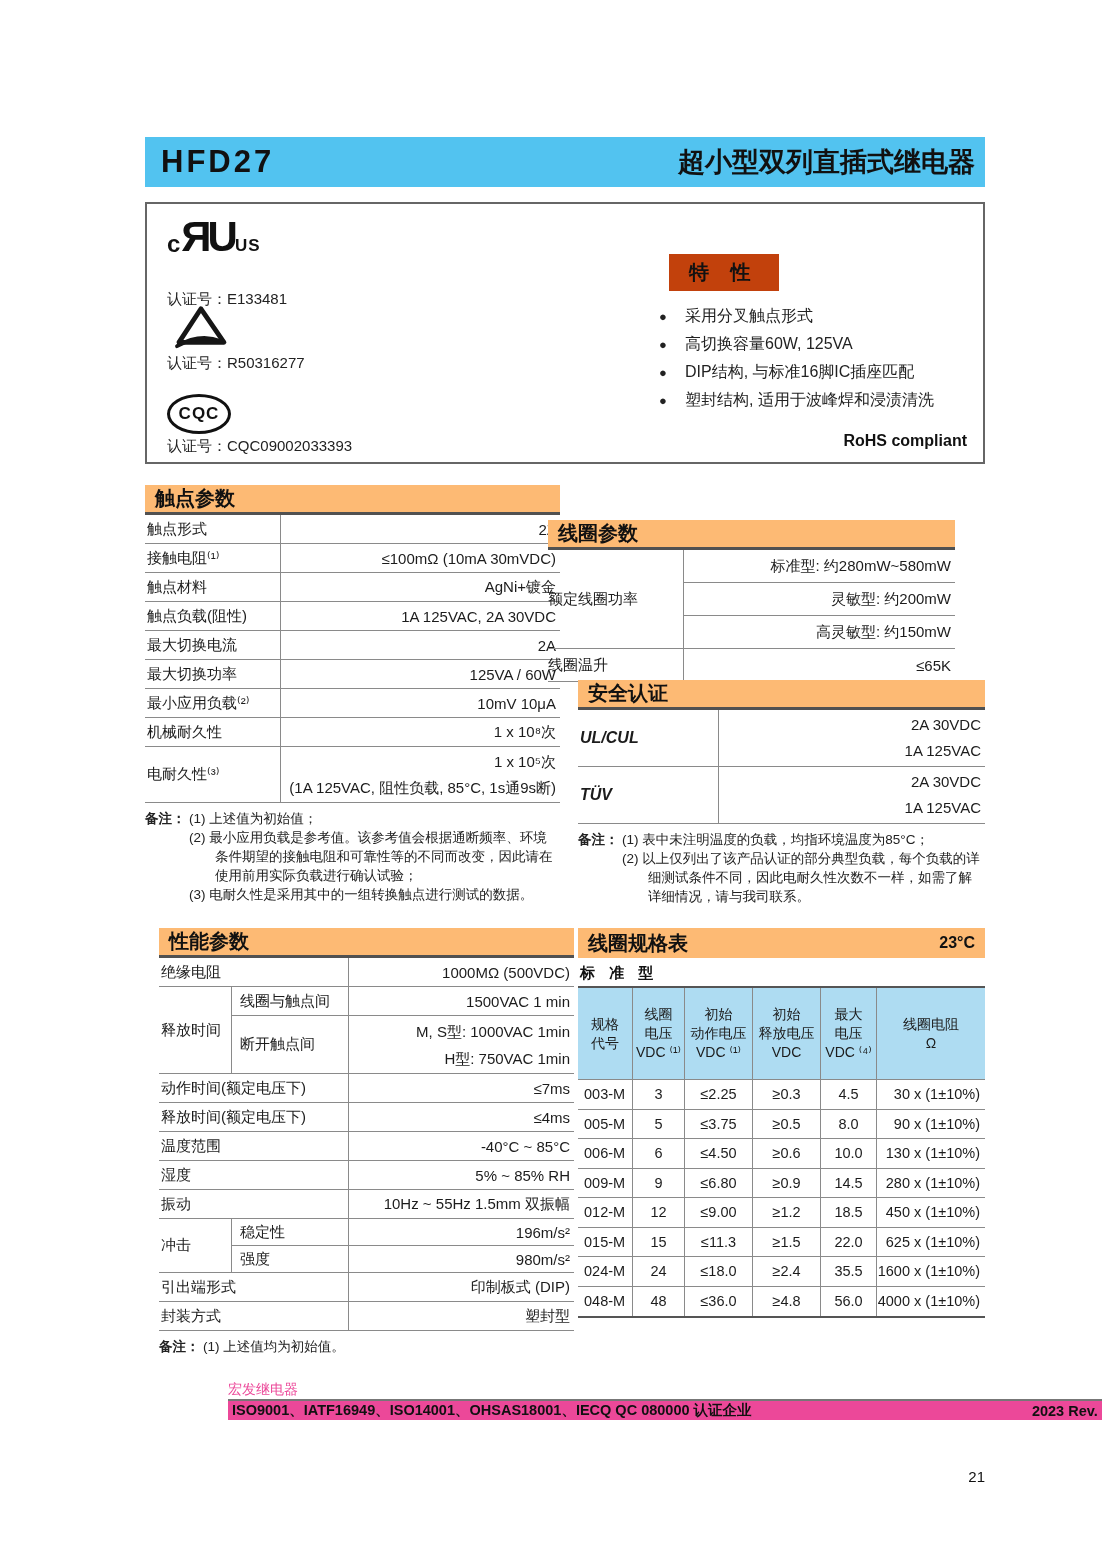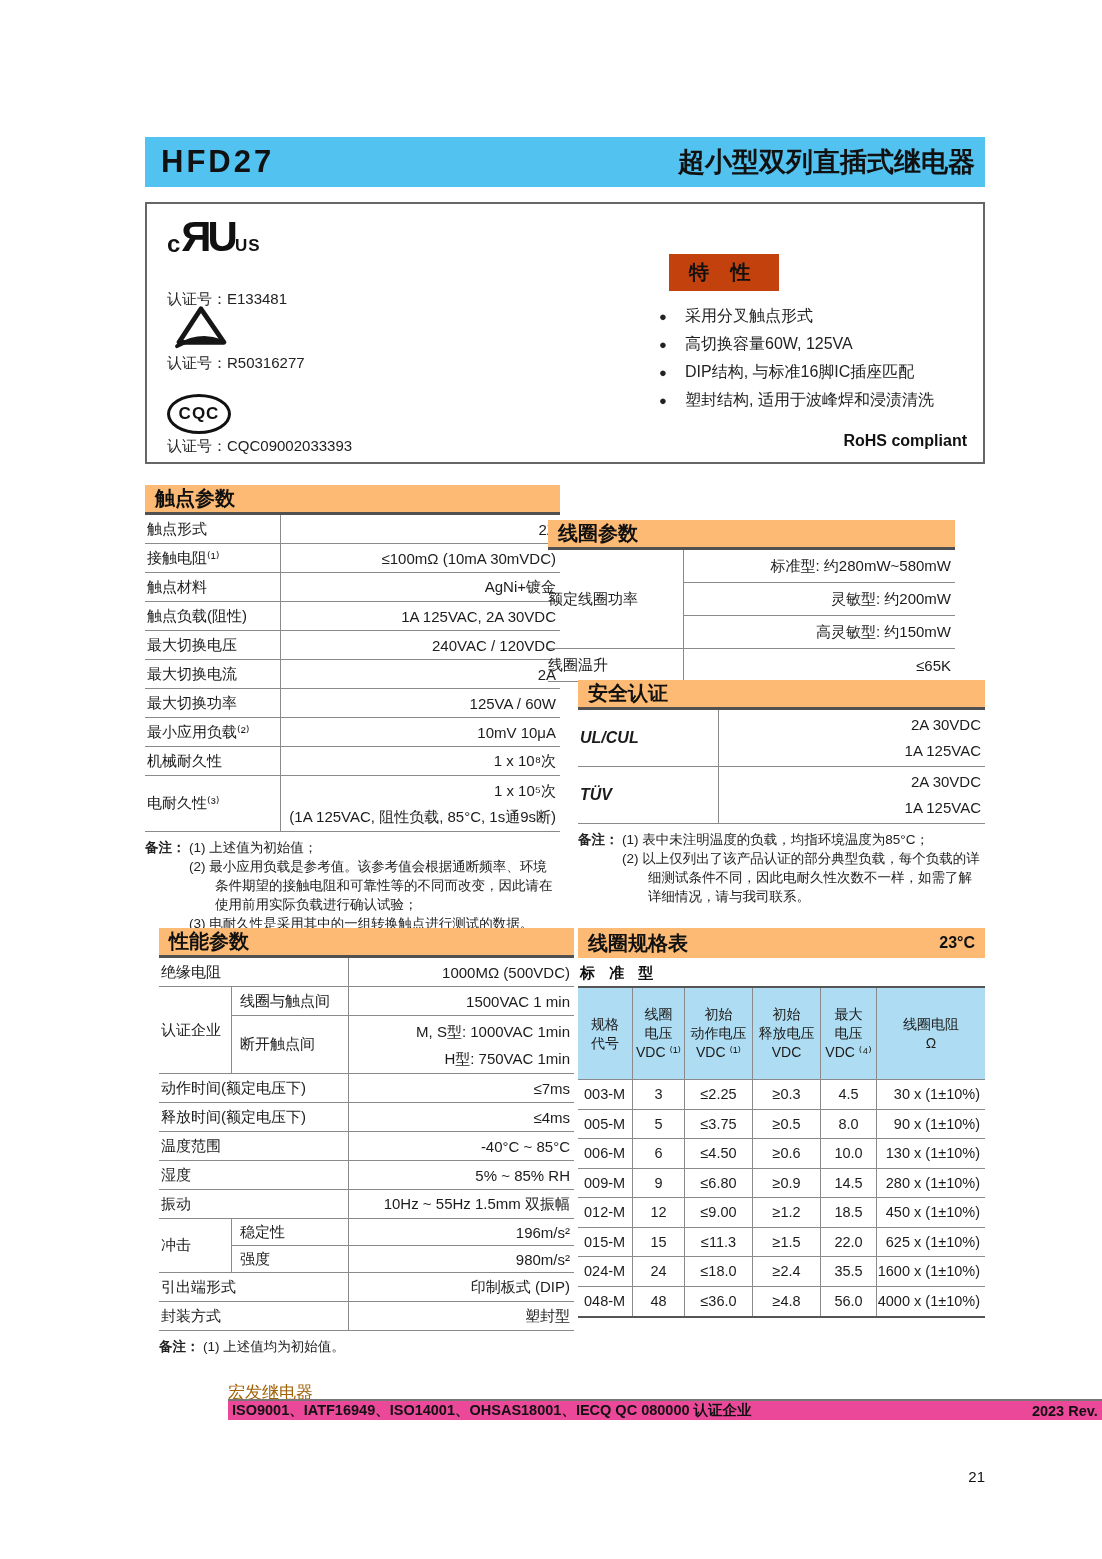--- a/index.html
+++ b/index.html
@@ -125,21 +125,21 @@
   }
   .cs-head .h:last-child { border-right:none; }
   .cs-row { height:29.5px; border-bottom:1.5px solid #8a8a8a; font-size:14.5px; }
   .cs-row:last-child { border-bottom:none; }
   .cs-row .c { border-right:1.5px solid #8a8a8a; display:flex; align-items:center; justify-content:center; }
   .cs-row .c:last-child { border-right:none; justify-content:flex-end; padding-right:5px; }
   .cs-row .c:first-child { justify-content:flex-start; padding-left:6px; }
   .cs-table { border-bottom:2.5px solid #555; }
 
   
-  .footer-company { left:228px; top:1381px; font-size:17px; color:#a16207; }
+  .footer-company { left:228px; top:1381px; font-size:14px; color:#ec4899; }
   .footer-bar {
     left:228px; top:1399px; width:906px; height:21px;
     background:#ec4899; border-top:2px solid #777;
     display:flex; align-items:center; justify-content:space-between;
     padding:0 4px 0 4px; font-size:14.5px; font-weight:600; color:#111;
   }
   .page-num { left:940px; top:1468px; width:45px; text-align:right; font-size:15px; color:#111; }
 </style>
 </head>
 <body>
@@ -200,24 +200,20 @@
         <div class="cell-l">接触电阻⁽¹⁾</div>
         <div class="cell-r">≤100mΩ (10mA  30mVDC)</div>
       </div>
     <div class="grid-row ct-row">
         <div class="cell-l">触点材料</div>
         <div class="cell-r">AgNi+镀金</div>
       </div>
     <div class="grid-row ct-row">
         <div class="cell-l">触点负载(阻性)</div>
         <div class="cell-r">1A 125VAC, 2A  30VDC</div>
-      </div>
-    <div class="grid-row ct-row">
-        <div class="cell-l">最大切换电压</div>
-        <div class="cell-r">240VAC / 120VDC</div>
       </div>
     <div class="grid-row ct-row">
         <div class="cell-l">最大切换电流</div>
         <div class="cell-r">2A</div>
       </div>
     <div class="grid-row ct-row">
         <div class="cell-l">最大切换功率</div>
         <div class="cell-r">125VA / 60W</div>
       </div>
     <div class="grid-row ct-row">
@@ -290,21 +286,21 @@
 <div class="abs perf-wrap">
   <div class="sec-bar lined">
     <span>性能参数</span>
   </div>
   <div>
     <div class="grid-row pf-row">
       <div class="cell-l">绝缘电阻</div>
       <div class="cell-r">1000MΩ (500VDC)</div>
     </div>
     <div class="pf-group dielectric">
-      <div class="g-lbl">认证企业</div>
+      <div class="g-lbl">释放时间</div>
       <div class="g-sub">线圈与触点间</div>
       <div class="g-val">1500VAC  1 min</div>
       <div class="g-sub">断开触点间</div>
       <div class="g-val two pre">M, S型: 1000VAC  1min
 H型: 750VAC 1min</div>
     </div>
     <div class="grid-row pf-row">
         <div class="cell-l">动作时间(额定电压下)</div>
         <div class="cell-r">≤7ms</div>
       </div>

